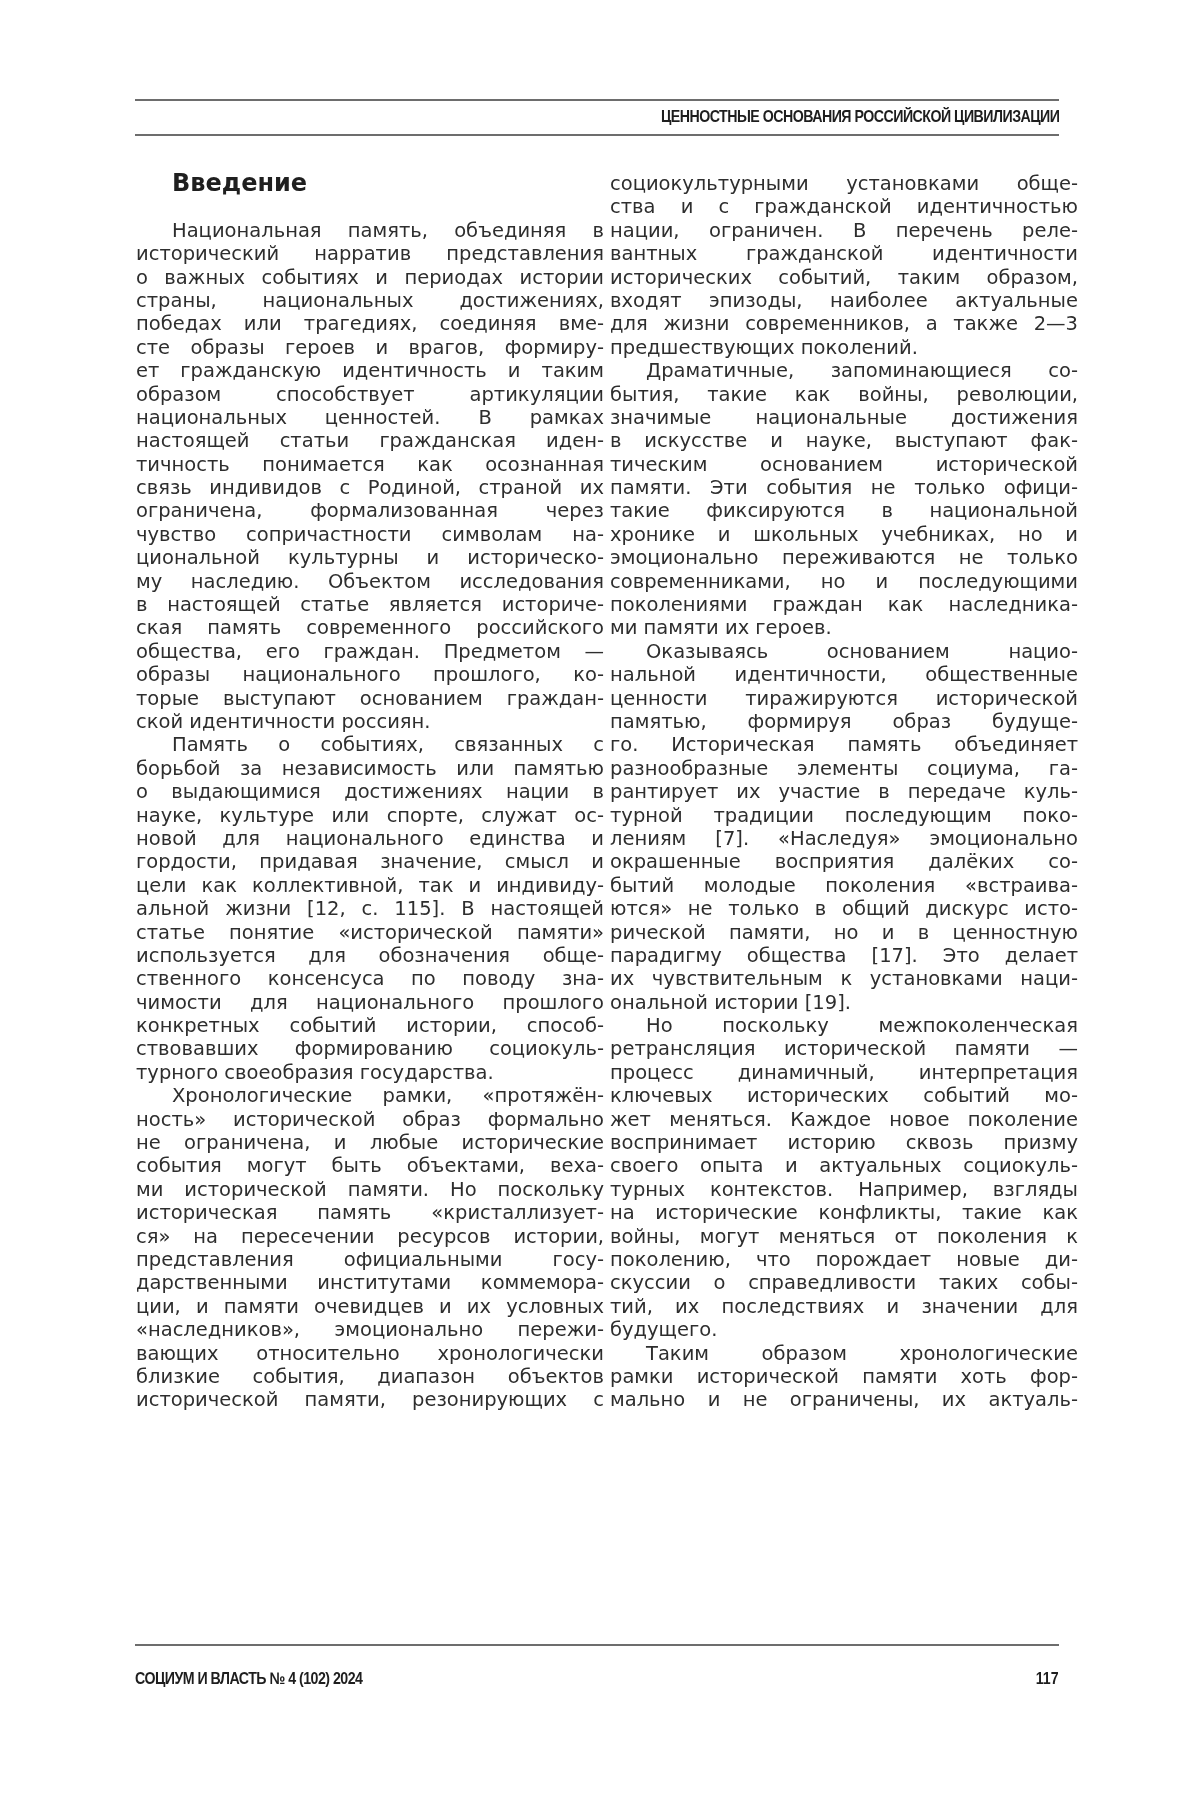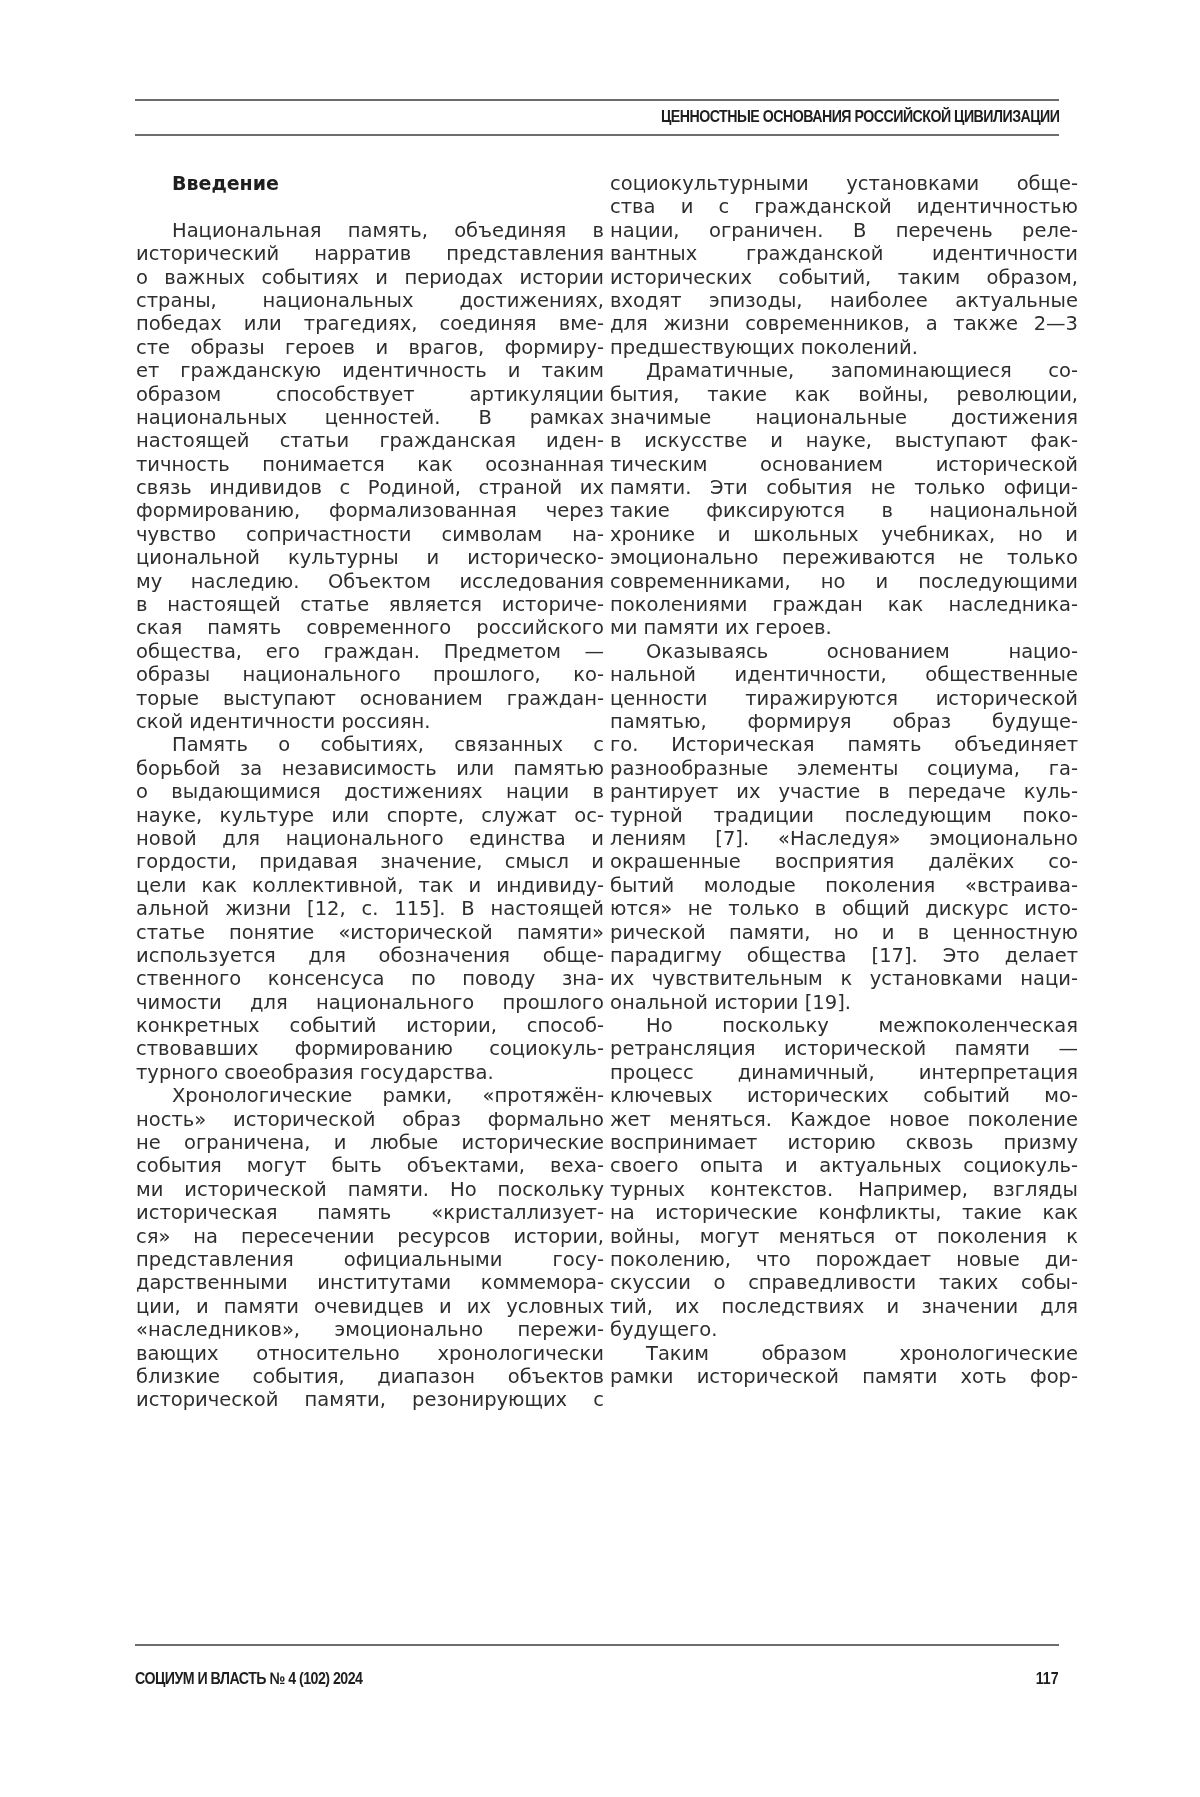--- a/index.html
+++ b/index.html
@@ -16,21 +16,21 @@
   .footer-journal { position: absolute; top: 1669px; left: 135px;
         font-family: "Liberation Sans", sans-serif; font-weight: bold; font-size: 16.5px;
         letter-spacing: -0.6px; transform: scaleX(0.86); transform-origin: left center;
         color: #1e1e1e; white-space: nowrap; }
   .footer-page { position: absolute; top: 1669px; right: 141px;
         font-family: "Liberation Sans", sans-serif; font-weight: bold; font-size: 16.5px;
         transform: scaleX(0.86); transform-origin: right center; color: #1e1e1e; }
   .col { position: absolute; width: 468px; }
   #col-left { left: 136px; top: 172px; }
   #col-right { left: 610px; top: 172px; }
-  .heading { font-weight: bold; font-size: 19px; height: 23.4px; line-height: 23.4px;
+  .heading { font-weight: bold; font-size: 24px; height: 23.4px; line-height: 23.4px;
              padding-left: 36px; margin-bottom: 23.4px; color: #1f1f1f; }
   .line { font-size: 19.5px; line-height: 23.4px; height: 23.4px; white-space: nowrap;
           text-align: justify; text-align-last: justify; overflow: visible; color: #2e2e2e; }
   .line.last { text-align-last: left; }
   .line.indent { padding-left: 36px; }
 </style>
 </head>
 <body>
 
 <div class="rule" id="rule-top"></div>
@@ -46,21 +46,21 @@
         <div class="line">о важных событиях и периодах истории</div>
         <div class="line">страны, национальных достижениях,</div>
         <div class="line">победах или трагедиях, соединяя вме-</div>
         <div class="line">сте образы героев и врагов, формиру-</div>
         <div class="line">ет гражданскую идентичность и таким</div>
         <div class="line">образом способствует артикуляции</div>
         <div class="line">национальных ценностей. В рамках</div>
         <div class="line">настоящей статьи гражданская иден-</div>
         <div class="line">тичность понимается как осознанная</div>
         <div class="line">связь индивидов с Родиной, страной их</div>
-        <div class="line">формированию, формализованная через</div>
+        <div class="line">ограничена, формализованная через</div>
         <div class="line">чувство сопричастности символам на-</div>
         <div class="line">циональной культурны и историческо-</div>
         <div class="line">му наследию. Объектом исследования</div>
         <div class="line">в настоящей статье является историче-</div>
         <div class="line">ская память современного российского</div>
         <div class="line">общества, его граждан. Предметом —</div>
         <div class="line">образы национального прошлого, ко-</div>
         <div class="line">торые выступают основанием граждан-</div>
         <div class="line last">ской идентичности россиян.</div>
       </div>
@@ -156,19 +156,20 @@
         <div class="line">на исторические конфликты, такие как</div>
         <div class="line">войны, могут меняться от поколения к</div>
         <div class="line">поколению, что порождает новые ди-</div>
         <div class="line">скуссии о справедливости таких собы-</div>
         <div class="line">тий, их последствиях и значении для</div>
         <div class="line last">будущего.</div>
       </div>
       <div>
         <div class="line indent">Таким образом хронологические</div>
         <div class="line">рамки исторической памяти хоть фор-</div>
+        <div class="line">мально и не ограничены, их актуаль-</div>
       </div>
     </div>
 </div>
 
 <div class="rule" id="rule-foot"></div>
 <div class="footer-journal">СОЦИУМ И ВЛАСТЬ № 4 (102) 2024</div>
 <div class="footer-page">117</div>
 
 </body></html>

